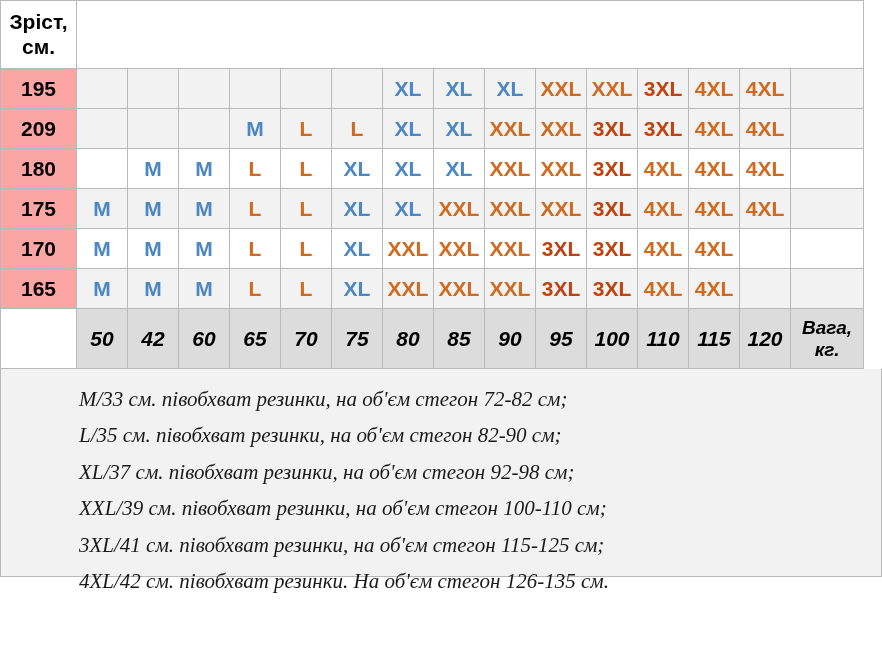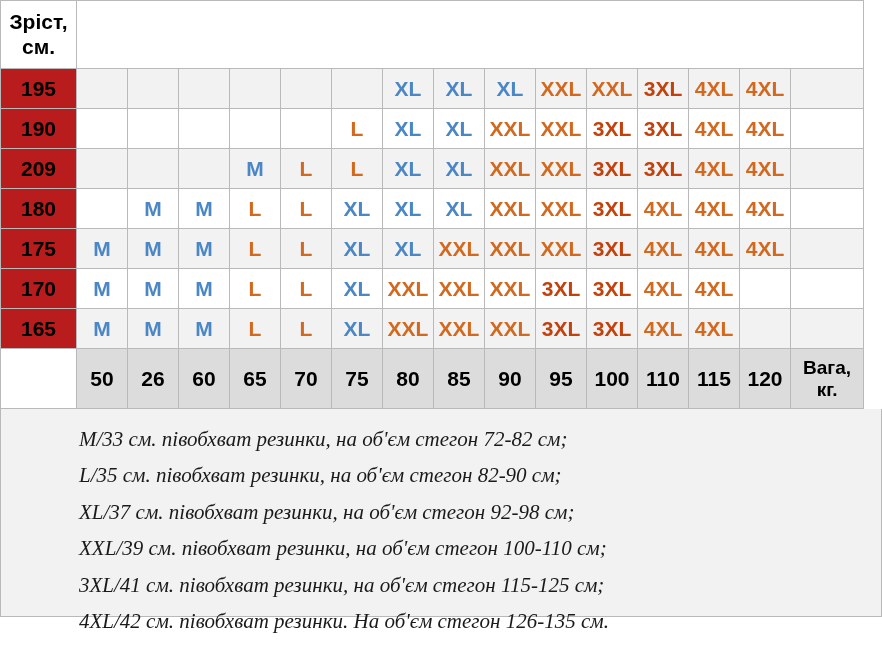--- a/index.html
+++ b/index.html
@@ -48,21 +48,21 @@
     font-size: 20px;
     text-align: center;
     line-height: 1.15;
     padding: 2px 4px;
   }
   .blank-top {
     background: #ffffff;
     border-left: 1px solid #b9b9b9;
   }
   .row-label {
-    background: #b91c1c;
+    background: #fca5a5;
     color: #000000;
     font-size: 22px;
     text-align: right;
     padding-right: 10px;
   }
   tr.shaded td.cell,
   tr.shaded td.row-label-shade {
     background: #f2f2f2;
   }
   tr.plain td.cell {
@@ -75,20 +75,21 @@
   .v-xxl { color: #d2691e; }
   .v-3xl { color: #c2410c; }
   .v-4xl { color: #d2691e; }
   .v-empty { color: transparent; }
 
   tr.weights td {
     background: #dcdcdc;
     color: #000000;
     font-size: 21px;
     height: 60px;
+    font-style: italic;
   }
   tr.weights td.corner-blank {
     background: #ffffff;
   }
   tr.weights td.weight-label {
     font-size: 19px;
     line-height: 1.15;
     padding: 2px 3px;
   }
   .notes {
@@ -150,38 +151,20 @@
           <td class="cell v-xl">XL</td>
           <td class="cell v-xl">XL</td>
           <td class="cell v-xl">XL</td>
           <td class="cell v-xxl">XXL</td>
           <td class="cell v-xxl">XXL</td>
           <td class="cell v-3xl">3XL</td>
           <td class="cell v-4xl">4XL</td>
           <td class="cell v-4xl">4XL</td>
           <td class="cell "></td>
         </tr>
-        <tr class="plain">
-          <td class="row-label">190</td>
-          <td class="cell v-empty"></td>
-          <td class="cell v-empty"></td>
-          <td class="cell v-empty"></td>
-          <td class="cell v-empty"></td>
-          <td class="cell v-empty"></td>
-          <td class="cell v-l">L</td>
-          <td class="cell v-xl">XL</td>
-          <td class="cell v-xl">XL</td>
-          <td class="cell v-xxl">XXL</td>
-          <td class="cell v-xxl">XXL</td>
-          <td class="cell v-3xl">3XL</td>
-          <td class="cell v-3xl">3XL</td>
-          <td class="cell v-4xl">4XL</td>
-          <td class="cell v-4xl">4XL</td>
-          <td class="cell "></td>
-        </tr>
         <tr class="shaded">
           <td class="row-label">209</td>
           <td class="cell v-empty"></td>
           <td class="cell v-empty"></td>
           <td class="cell v-empty"></td>
           <td class="cell v-m">M</td>
           <td class="cell v-l">L</td>
           <td class="cell v-l">L</td>
           <td class="cell v-xl">XL</td>
           <td class="cell v-xl">XL</td>
@@ -261,21 +244,21 @@
           <td class="cell v-3xl">3XL</td>
           <td class="cell v-3xl">3XL</td>
           <td class="cell v-4xl">4XL</td>
           <td class="cell v-4xl">4XL</td>
           <td class="cell v-empty"></td>
           <td class="cell "></td>
         </tr>
         <tr class="weights">
           <td class="corner-blank"></td>
           <td>50</td>
-          <td>26</td>
+          <td>42</td>
           <td>60</td>
           <td>65</td>
           <td>70</td>
           <td>75</td>
           <td>80</td>
           <td>85</td>
           <td>90</td>
           <td>95</td>
           <td>100</td>
           <td>110</td>

